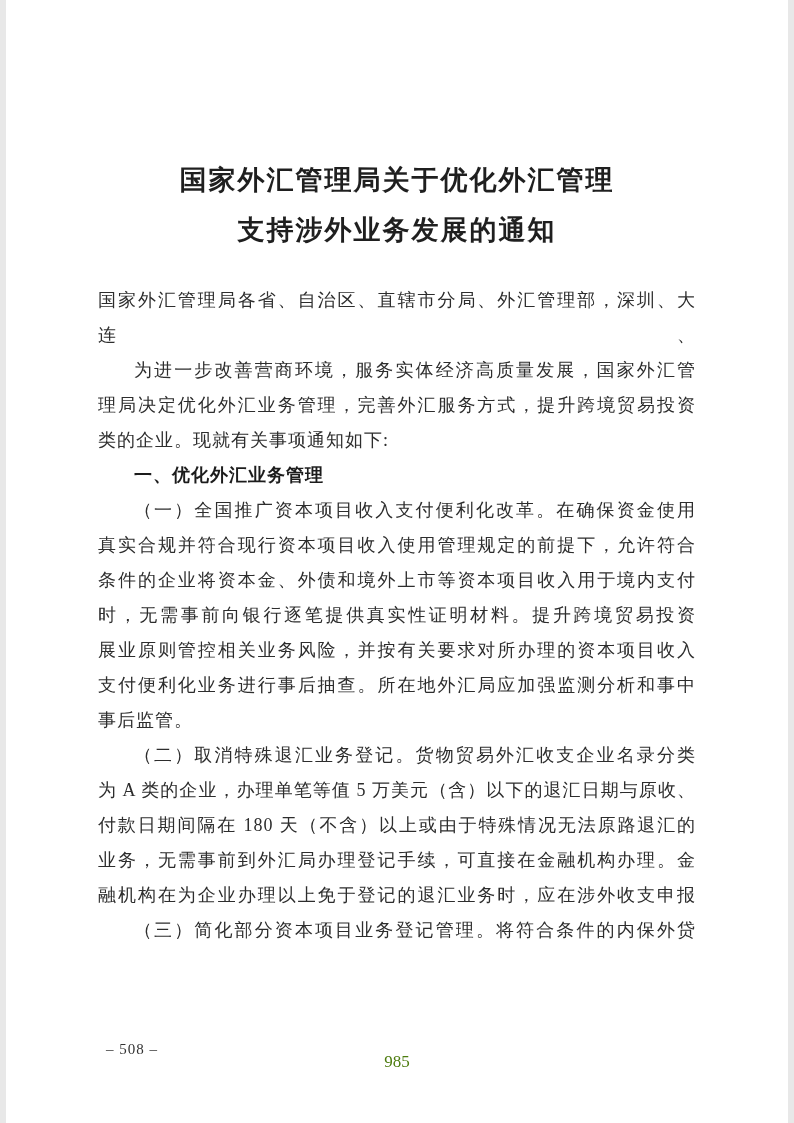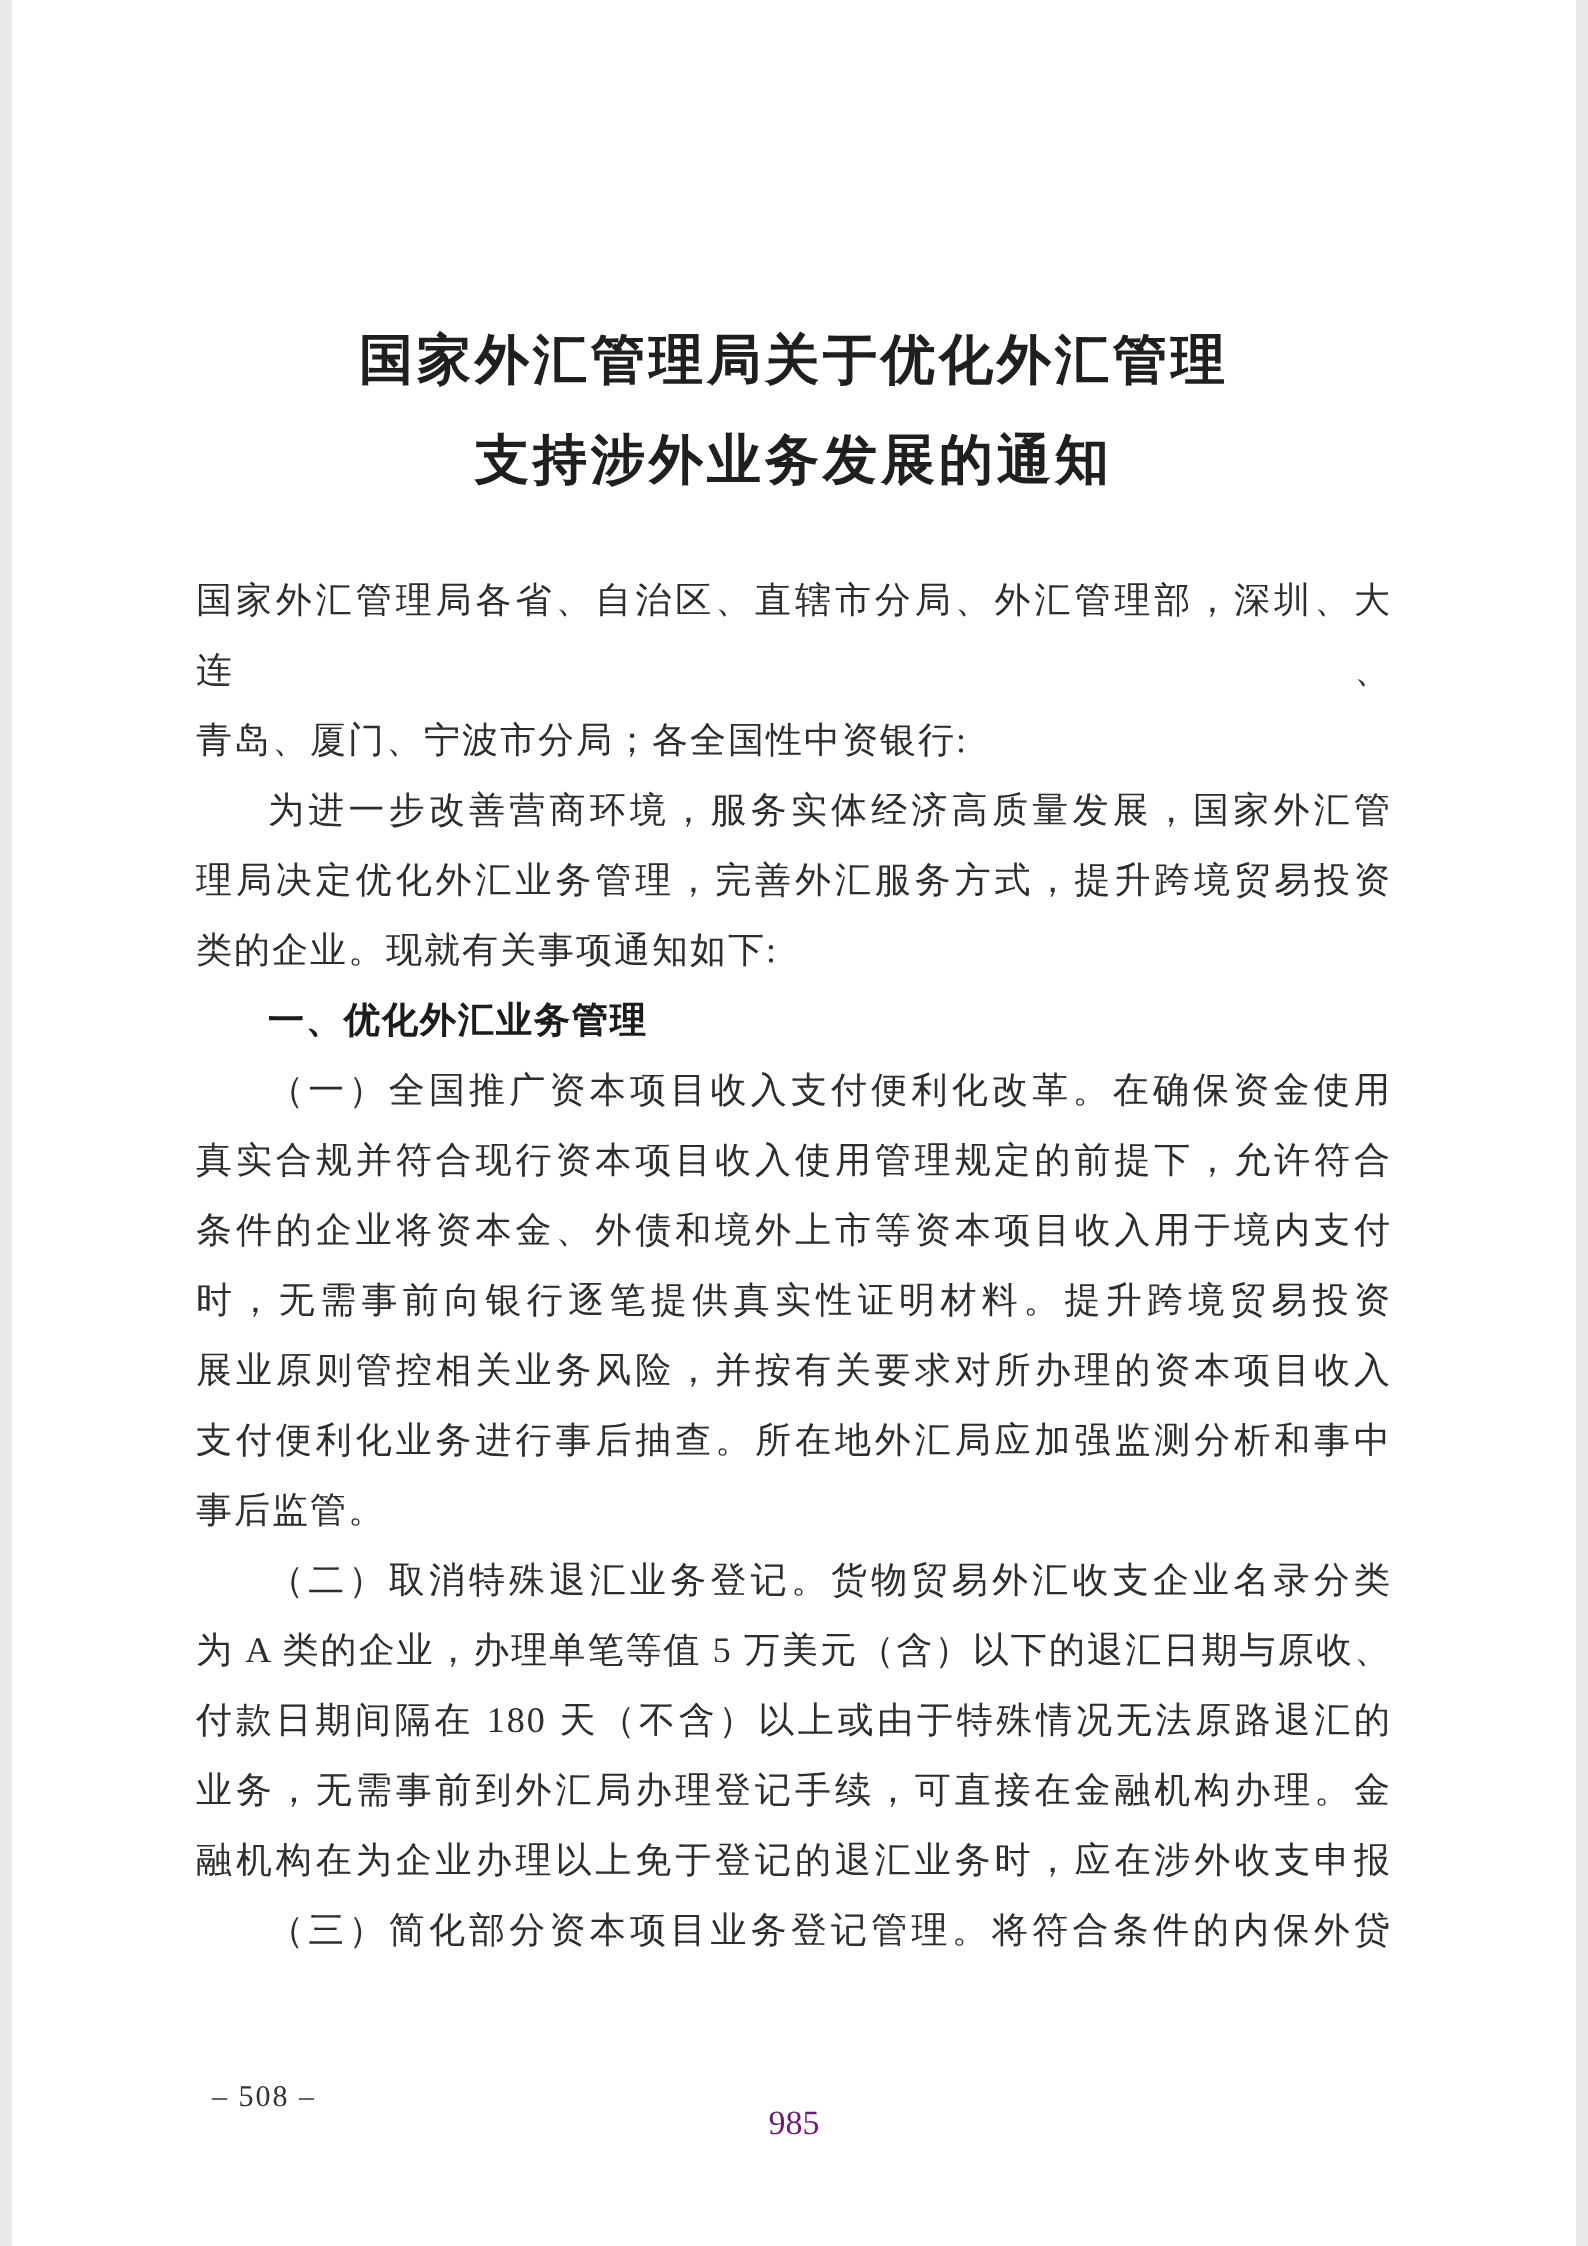--- a/index.html
+++ b/index.html
@@ -59,37 +59,36 @@
     letter-spacing: 1px;
     color: #333333;
   }
   .footer-page {
     position: absolute;
     left: 0;
     right: 0;
     top: 1052px;
     text-align: center;
     font-size: 17px;
-    color: #701a75;
+    color: #4d7c0f;
   }
 </style>
 </head>
 <body>
 
 <div class="page">
 
   <div class="title-block">
     <div>国家外汇管理局关于优化外汇管理</div>
     <div>支持涉外业务发展的通知</div>
   </div>
 
 
   <div class="body-text">
     <div class="line just">国家外汇管理局各省、自治区、直辖市分局、外汇管理部，深圳、大连、</div>
-    <div class="line">青岛、厦门、宁波市分局；各全国性中资银行:</div>
 
     <div class="line just ind">为进一步改善营商环境，服务实体经济高质量发展，国家外汇管</div>
     <div class="line just">理局决定优化外汇业务管理，完善外汇服务方式，提升跨境贸易投资</div>
     <div class="line">类的企业。现就有关事项通知如下:</div>
 
     <div class="line head ind">一、优化外汇业务管理</div>
 
     <div class="line just ind">（一）全国推广资本项目收入支付便利化改革。在确保资金使用</div>
     <div class="line just">真实合规并符合现行资本项目收入使用管理规定的前提下，允许符合</div>
     <div class="line just">条件的企业将资本金、外债和境外上市等资本项目收入用于境内支付</div>

